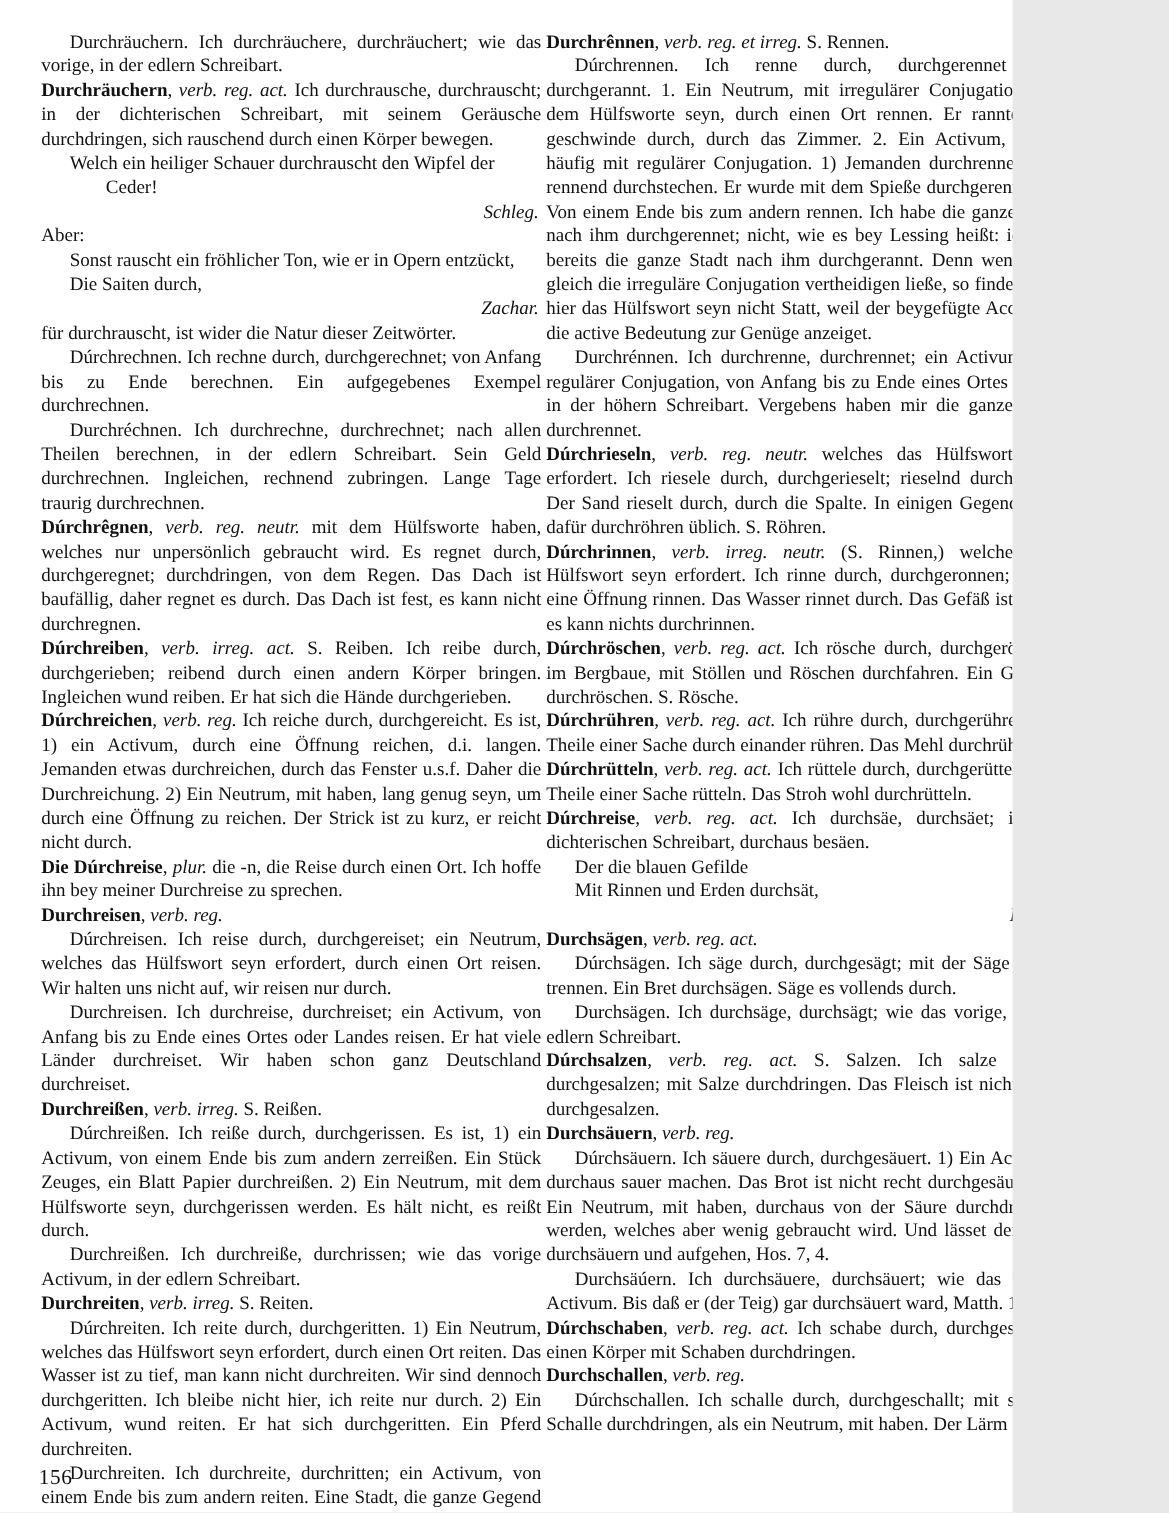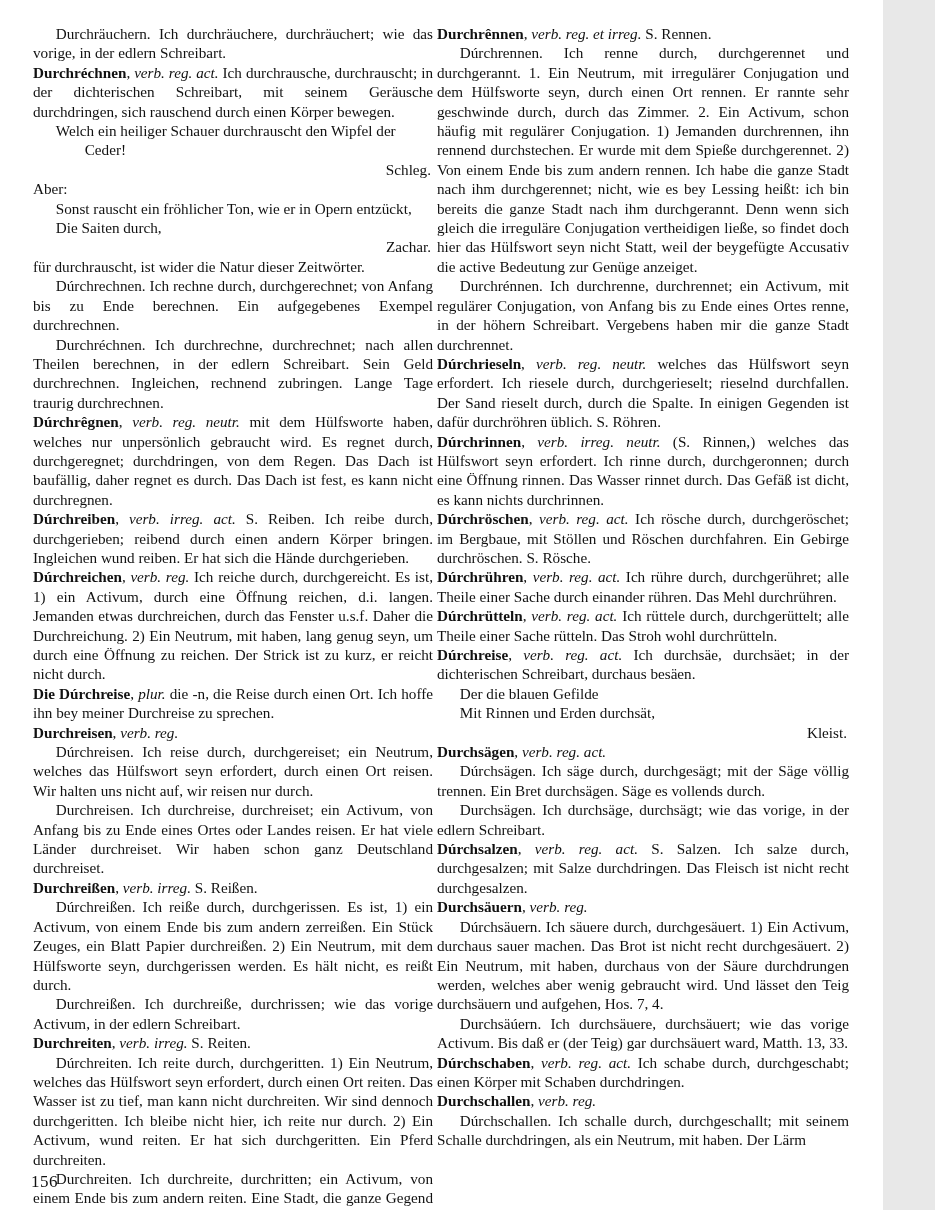--- a/index.html
+++ b/index.html
@@ -1,53 +1,53 @@
 <!DOCTYPE html>
 <html><head>
 <meta charset="utf-8">
 <style>
   html,body{margin:0;padding:0;background:#e8e8e8;}
   .page{
     position:relative;
-    width:883px;height:1210px;
+    width:810px;height:1210px;
     background:#ffffff;
     font-family:"Liberation Serif","DejaVu Serif",serif;
     color:#111111;
     overflow:hidden;
   }
   .col{
     position:absolute;top:24px;
     font-size:15.2px;line-height:19.4px;
     text-align:justify;
   }
   .col-left{left:33px;width:400px;}
   .col-right{left:437px;width:412px;}
   .col p{margin:0;padding:0;}
   p.para{text-indent:1.5em;}
   p.entry{text-indent:0;}
   p.flush{text-indent:0;text-align:left;}
-  p.attrib{text-align:right;text-indent:0;padding-right:2px;}
+  p.attrib{text-align:right;text-indent:0;padding-right:2px;font-style:italic;}
   .verse{text-align:left;}
   .verse .vline{white-space:nowrap;}
   .verse .ind1{margin-left:1.5em;}
   .verse .ind2{margin-left:3.4em;}
   span.b{font-weight:bold;}
   span.i{font-style:italic;}
   .pageno{
     position:absolute;left:31px;top:1172px;
     font-size:17px;letter-spacing:0.5px;
   }
 </style>
 </head>
 <body>
 
 <div class="page">
   <div class="col col-left">
       <p class="para"><span>Durchräuchern. Ich durchräuchere, durchräuchert; wie das vorige, in der edlern Schreibart.</span></p>
-      <p class="entry"><span class="b">Durchréchnen</span><span>, </span><span class="i">verb. reg. act.</span><span> Ich durchrausche, durchrauscht; in der dichterischen Schreibart, mit seinem Geräusche durchdringen, sich rauschend durch einen Körper bewegen.</span></p>
+      <p class="entry"><span class="b">Durchräuchern</span><span>, </span><span class="i">verb. reg. act.</span><span> Ich durchrausche, durchrauscht; in der dichterischen Schreibart, mit seinem Geräusche durchdringen, sich rauschend durch einen Körper bewegen.</span></p>
       <div class="verse">
         <div class="vline ind1">Welch ein heiliger Schauer durchrauscht den Wipfel der</div>
         <div class="vline ind2">Ceder!</div>
       </div>
       <p class="attrib"><span>Schleg.</span></p>
       <p class="flush"><span>Aber:</span></p>
       <div class="verse">
         <div class="vline ind1">Sonst rauscht ein fröhlicher Ton, wie er in Opern entzückt,</div>
         <div class="vline ind1">Die Saiten durch,</div>
       </div>

